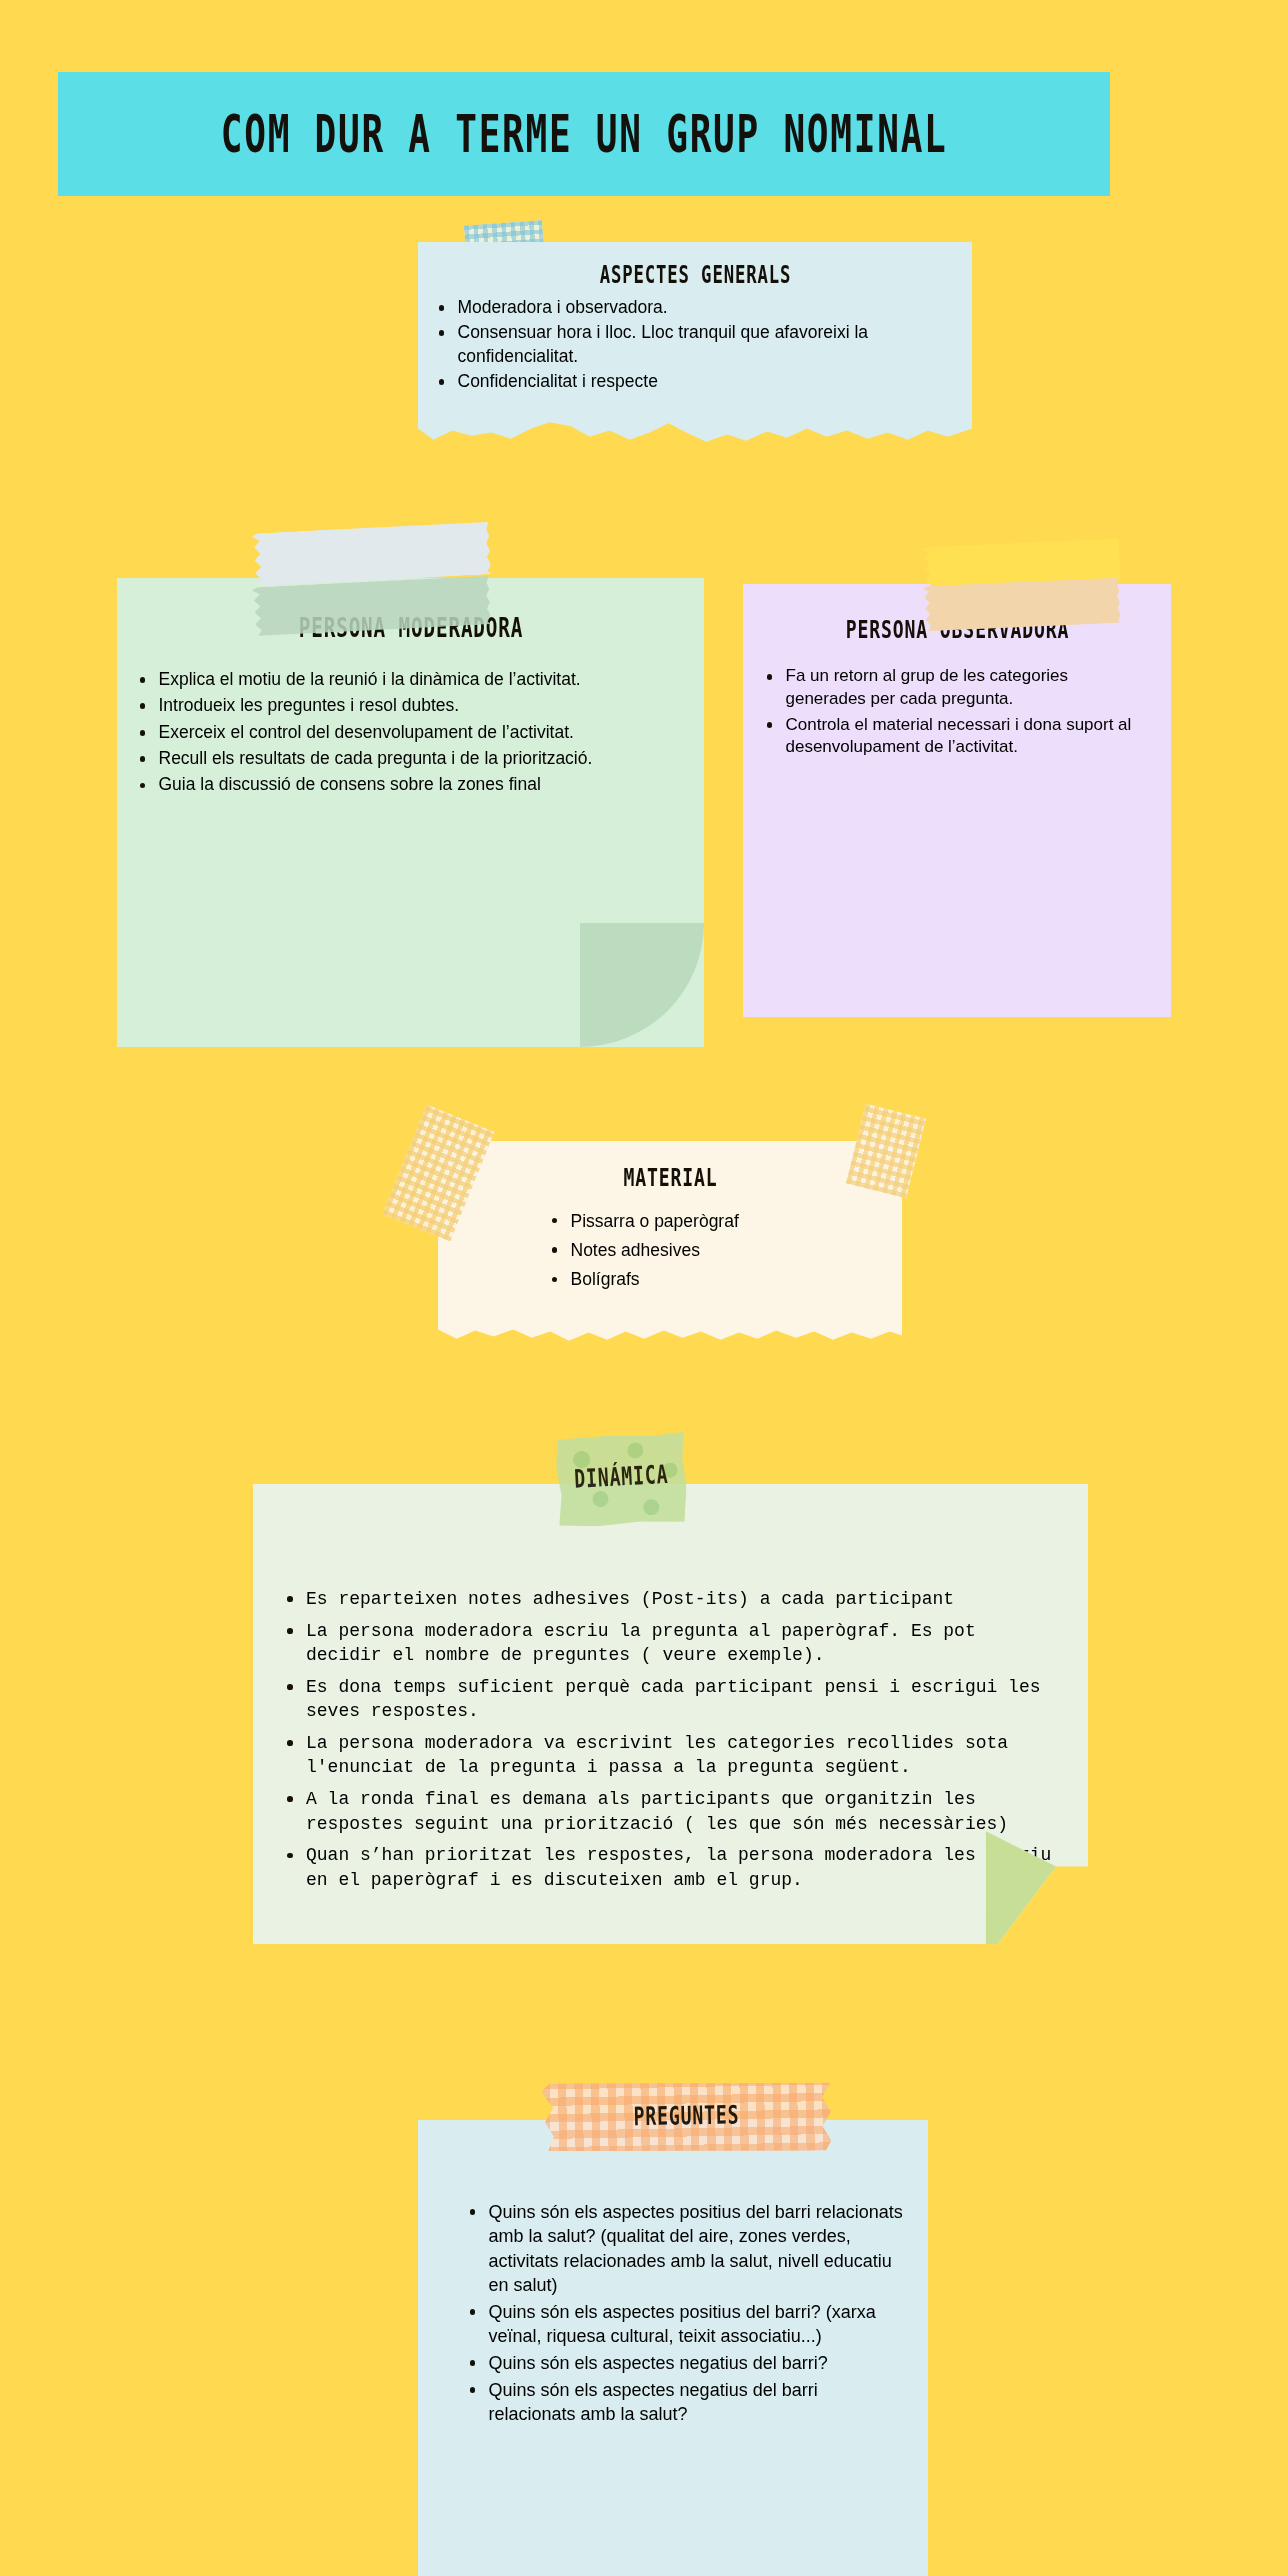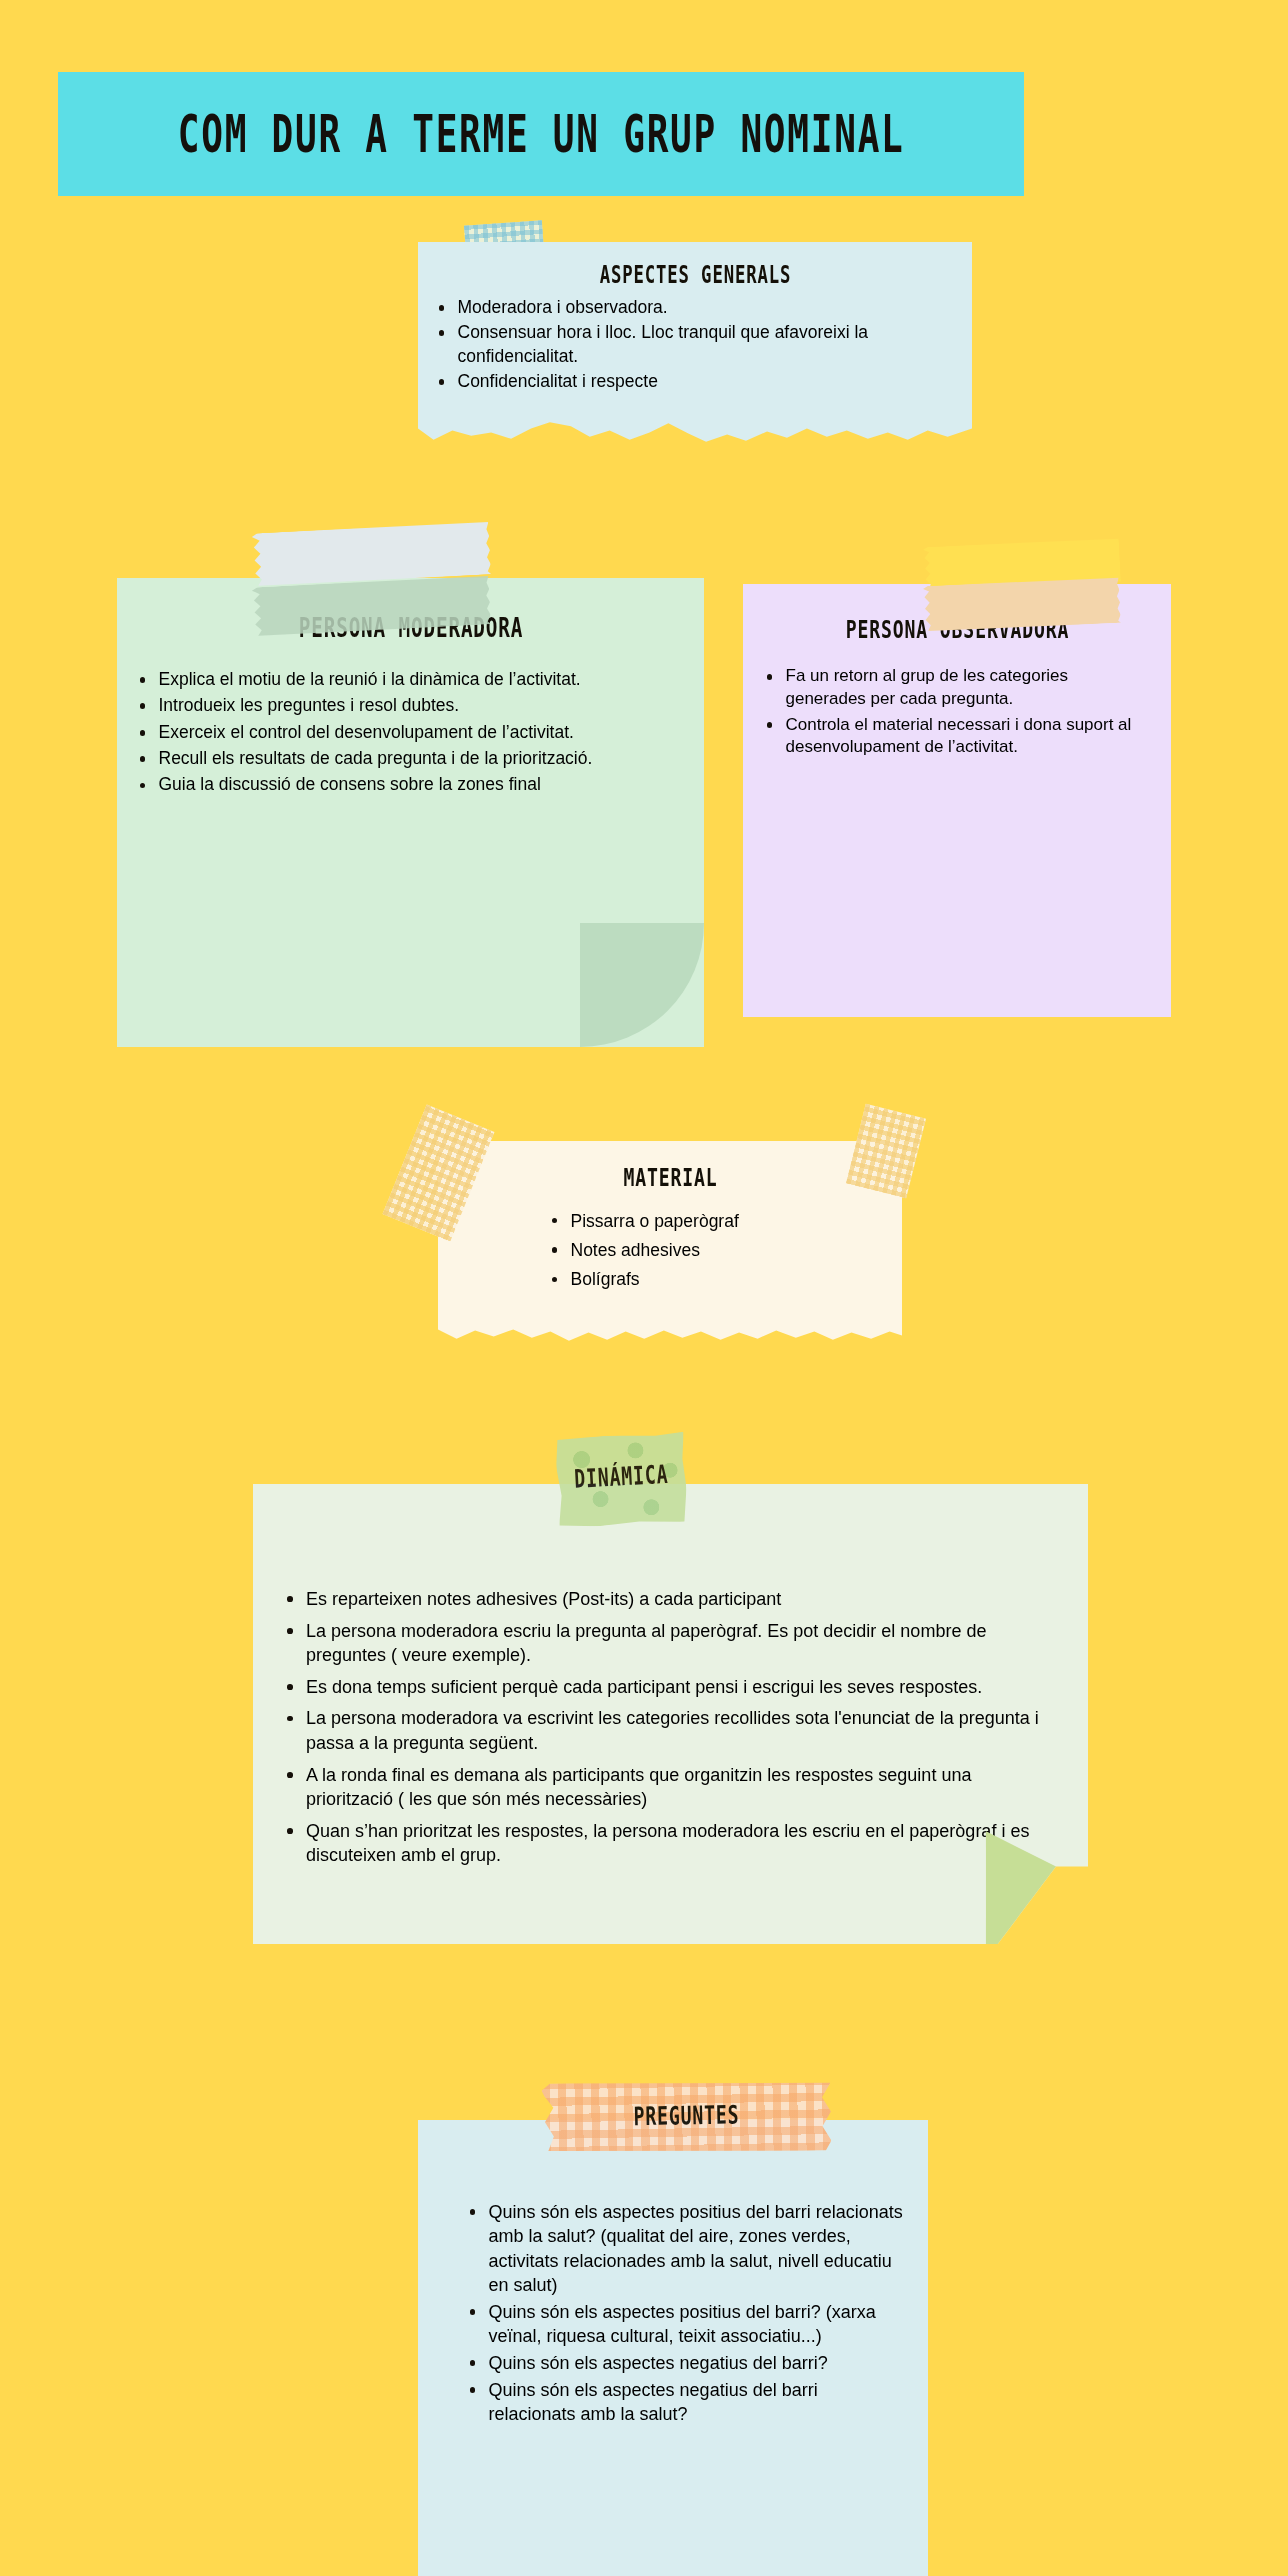--- a/index.html
+++ b/index.html
@@ -7,21 +7,21 @@
     width:1288px;height:3220px;
     background:#FFD94F;
     font-family:"Liberation Sans", sans-serif;
     position:relative;
     overflow:hidden;
   }
   .canvas{position:absolute;inset:0;}
 
   
   .title-banner{
-    position:absolute;left:58px;top:72px;width:966px;height:124px;
+    position:absolute;left:58px;top:72px;width:1052px;height:124px;
     background:#5CDEE6;
     display:flex;align-items:center;justify-content:center;
   }
   .title-text{
     font-family:"Liberation Sans Mono", monospace;
     font-weight:bold;
     font-size:44px;
     letter-spacing:2.1px;
     color:#14100c;
     transform:scaleX(0.82) scaleY(1.16);
@@ -144,21 +144,21 @@
     position:absolute;left:855px;top:1110px;width:62px;height:82px;
     transform:rotate(14deg);
     background:
       repeating-linear-gradient(90deg, rgba(244,206,120,.7) 0 4.6px, rgba(255,255,255,0) 4.6px 9.3px),
       repeating-linear-gradient(0deg, rgba(244,206,120,.7) 0 4.6px, rgba(255,255,255,0) 4.6px 9.3px),
       #FCF2DD;
     opacity:.95;
   }
 
   
-  #card-dinamica{left:253px;top:1484px;width:835px;height:460px;}
+  #card-dinamica{left:253px;top:1484px;width:835px;height:460px;font-family:Liberation Mono, monospace;}
   #card-dinamica .body-bg{position:absolute;inset:0;background:#E9F2E3;}
   #card-dinamica .inner{position:relative;padding:103px 29px 0 29px;}
   #card-dinamica ul.bullets li{font-size:18px;line-height:1.36;margin-bottom:7.2px;}
 
   .tape-green-dots{
     position:absolute;left:557px;top:1435px;width:129px;height:90px;
     transform:rotate(-3deg);
     background:
       radial-gradient(circle at 20% 25%, rgba(130,190,110,.45) 0 8.2px, transparent 8.8px),
       radial-gradient(circle at 62% 18%, rgba(130,190,110,.45) 0 7.7px, transparent 8.2px),

